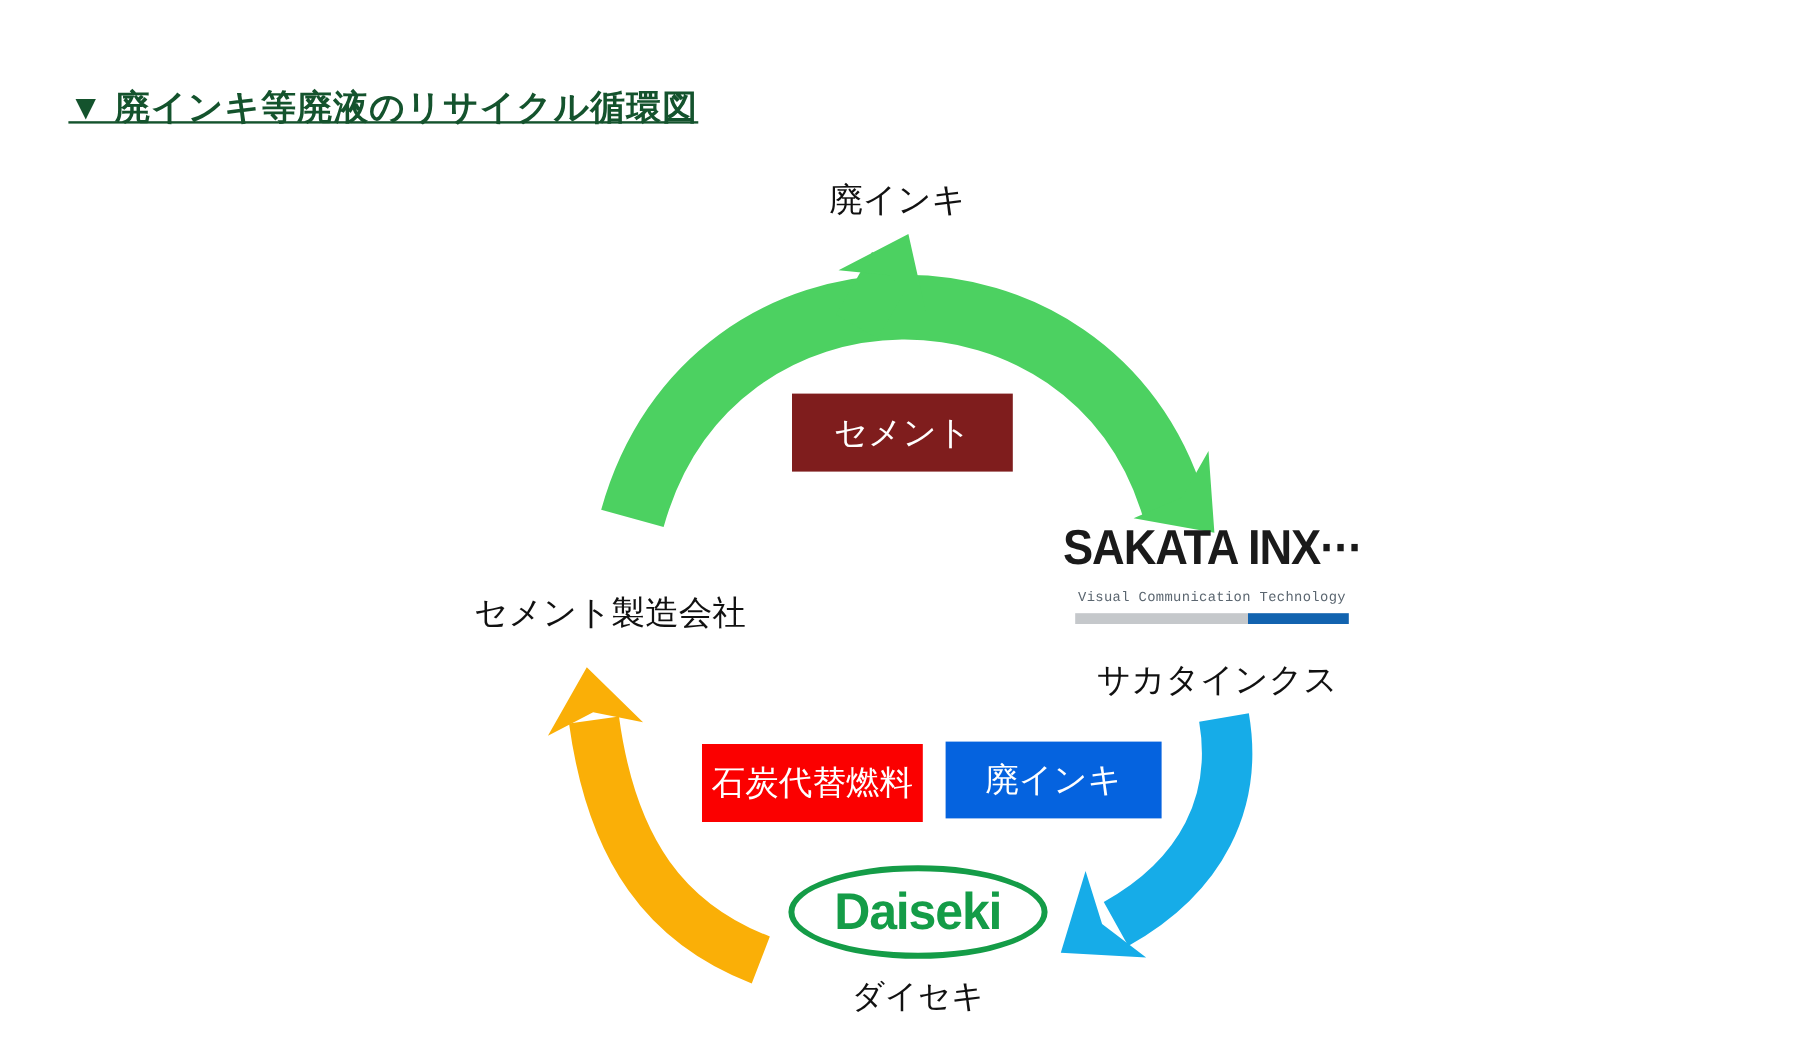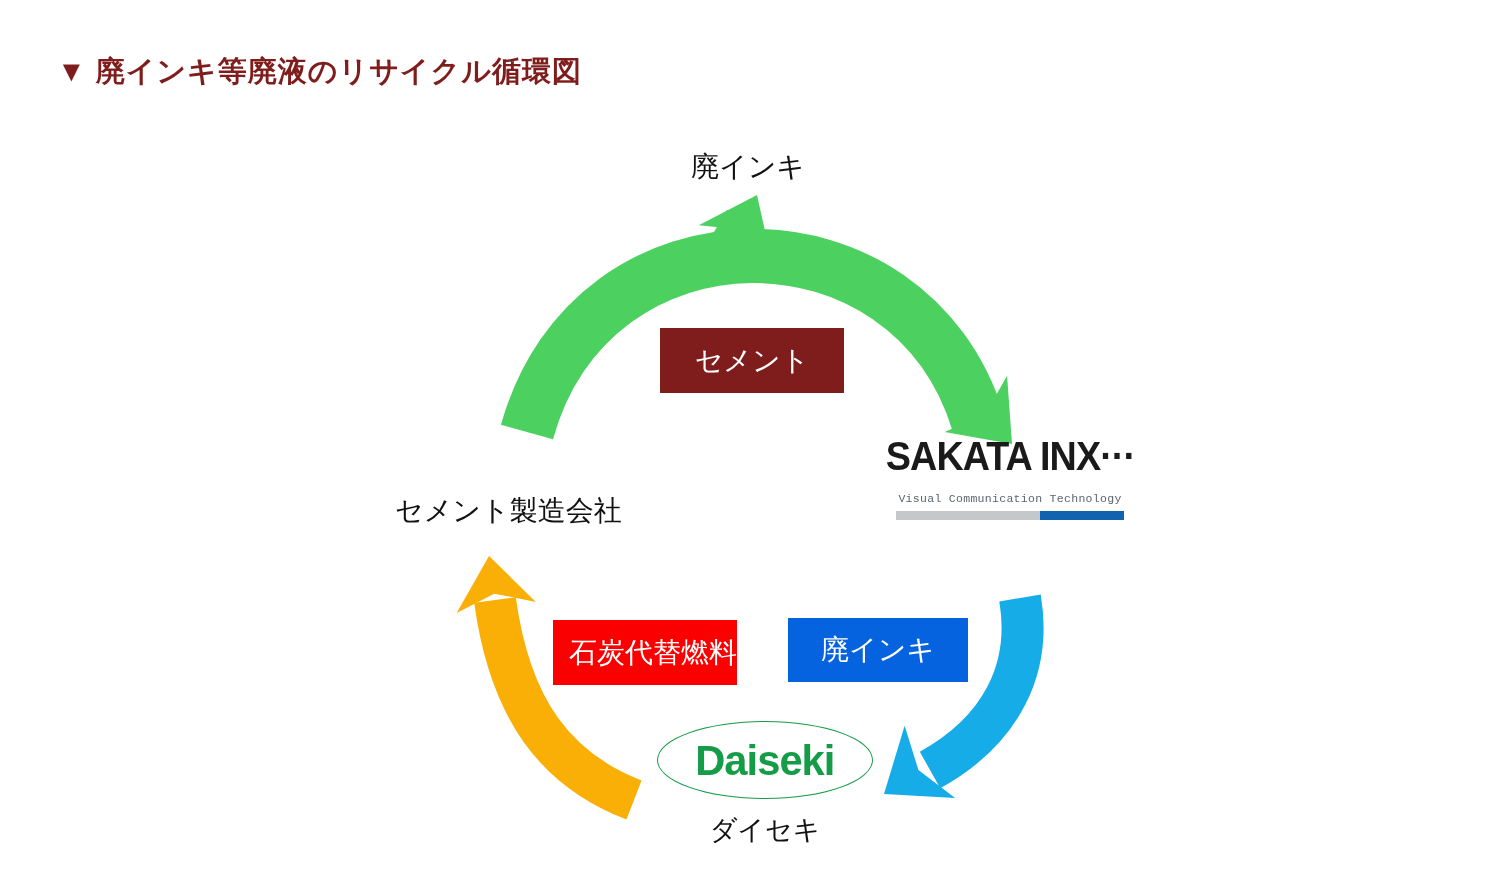--- a/index.html
+++ b/index.html
@@ -4,58 +4,58 @@
 <style>
   html,body{margin:0;padding:0;background:#ffffff;}
   .canvas{
     position:relative;
     width:1500px;height:882px;
     background:#ffffff;
     overflow:hidden;
     font-family:"Liberation Sans","DejaVu Sans",sans-serif;
   }
   .page-title{
-    position:absolute;left:57px;top:52px;
-    font-size:29px;font-weight:bold;color:#7f1d1d;
-    letter-spacing:1px;white-space:nowrap;
+    position:absolute;left:57px;top:70px;
+    font-size:29px;font-weight:bold;color:#14532d;
+    letter-spacing:1px;white-space:nowrap;text-decoration:underline;
   }
   .arrow-layer{position:absolute;left:0;top:0;z-index:1;}
   .node-label{
     position:absolute;z-index:2;
     font-size:28px;color:#111111;
     white-space:nowrap;text-align:center;
   }
   .flow-box{
     position:absolute;z-index:2;
     display:flex;align-items:center;justify-content:center;
     color:#ffffff;font-size:28px;white-space:nowrap;
   }
   .box-cement{left:660px;top:328px;width:184px;height:65px;background:#12A54B;}
   .box-ink{left:788px;top:618px;width:180px;height:64px;background:#0563DF;}
-  .box-fuel{left:553px;top:620px;width:184px;height:65px;background:#FB0000;justify-content:flex-end;}
+  .box-fuel{left:585px;top:620px;width:184px;height:65px;background:#FB0000;}
   .sakata-logo{
     position:absolute;z-index:2;left:895px;top:436px;width:230px;
     display:flex;flex-direction:column;align-items:center;justify-content:space-between;
   }
   .sakata-wordmark{
     font-size:41px;font-weight:bold;color:#1a1a1a;
     letter-spacing:-1px;white-space:nowrap;
     transform:scaleX(0.92);transform-origin:center;
     line-height:1.0;
   }
   .sakata-tagline{
     margin-top:15px;
     font-size:11.5px;color:#5B6670;white-space:nowrap;letter-spacing:0.3px;font-family:Liberation Mono, monospace;
   }
   .sakata-bar{margin-top:6px;width:228px;height:9px;display:flex;}
   .sakata-bar-gray{width:63%;height:100%;background:#C5C8CB;}
   .sakata-bar-blue{width:37%;height:100%;background:#1263AF;}
   .daiseki-logo{
     position:absolute;z-index:2;left:657px;top:721px;width:216px;height:78px;
-    border:1px solid #c2410c;border-radius:50%;
+    border:5px solid #c2410c;border-radius:50%;
     box-sizing:border-box;background:#ffffff;
     display:flex;align-items:center;justify-content:center;
   }
   .daiseki-wordmark{
     font-size:43px;font-weight:bold;color:#149C47;
     letter-spacing:-1px;white-space:nowrap;line-height:1;
     transform:scaleX(0.97);
   }
   .lbl-construction{left:598px;top:148px;width:300px;}
   .lbl-sakata{left:914px;top:548px;width:200px;}
@@ -81,20 +81,21 @@
 
     <path d="M 1020 598 C 1032 668, 1002 730, 930 770" fill="none" stroke="#16ACE8" stroke-width="42" stroke-linecap="butt"></path>
     <polygon points="0,0 -44,56 0,42 44,56" transform="translate(884,794) rotate(-125)" fill="#16ACE8"></polygon>
 
     <path d="M 634 800 C 556 770, 510 710, 495 600" fill="none" stroke="#FAAF07" stroke-width="42" stroke-linecap="butt"></path>
     <polygon points="0,0 -40,52 0,38 40,52" transform="translate(489,556) rotate(-8)" fill="#FAAF07"></polygon>
   </svg>
 
   <div class="node-label lbl-construction">廃インキ</div>
 
+  <div class="node-label lbl-sakata">サカタインクス</div>
 
   <div class="node-label lbl-daiseki">ダイセキ</div>
 
   <div class="node-label lbl-cement-maker">セメント製造会社</div>
 
   <div class="flow-box box-cement" style="background-color: #7f1d1d;">
     <span>セメント</span>
   </div>
 
   <div class="flow-box box-ink" style="background-color: rgb(5, 99, 223);">

